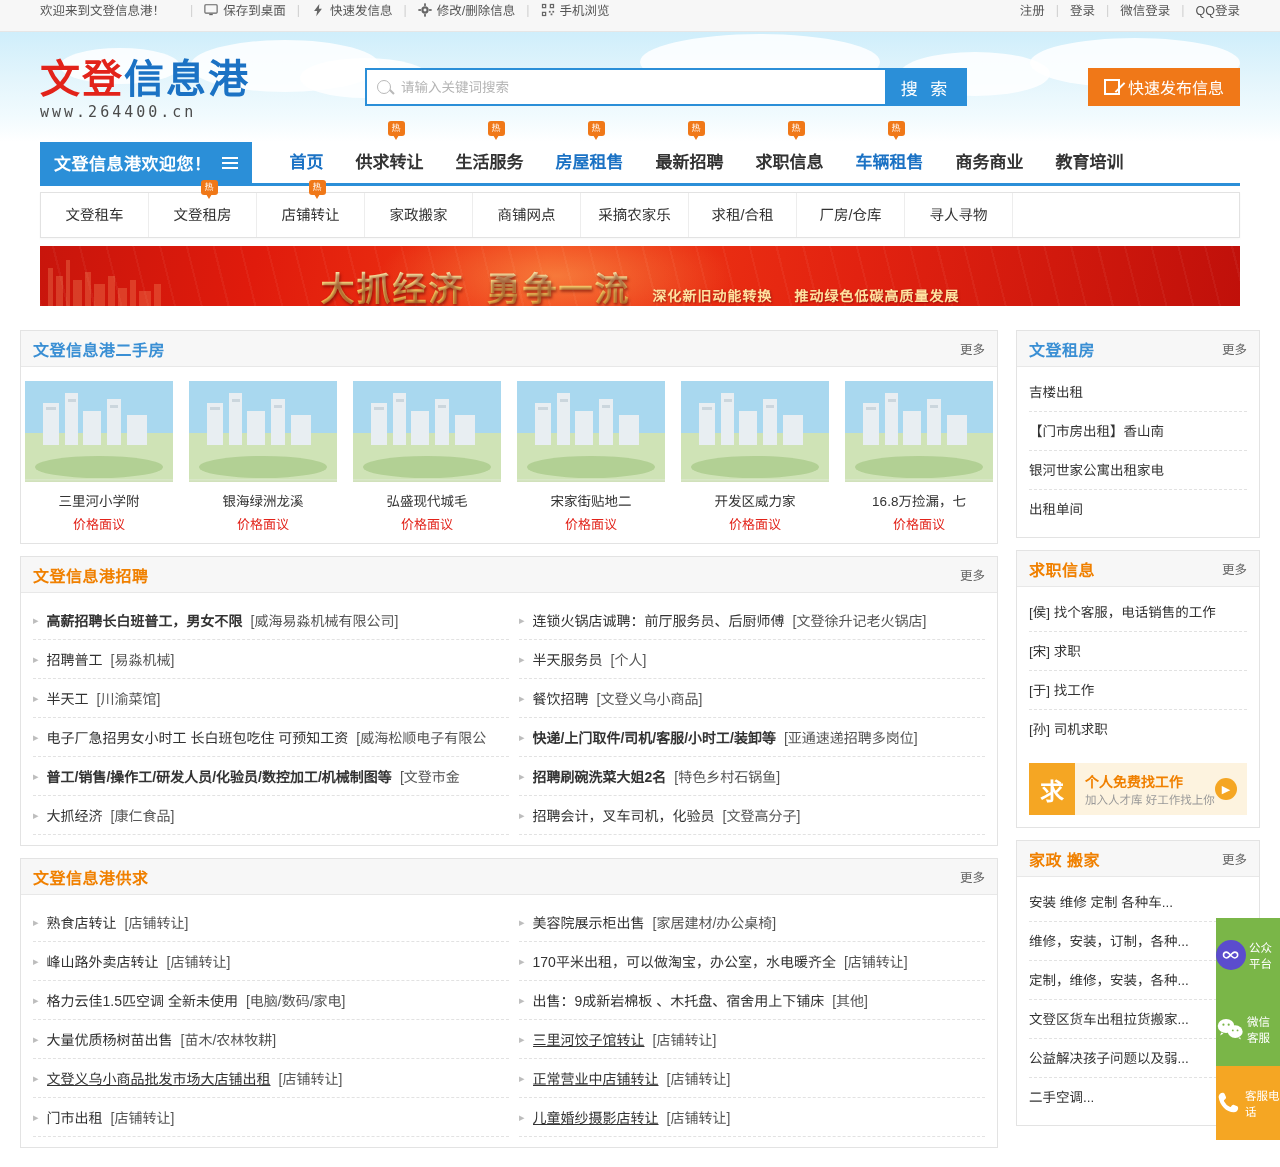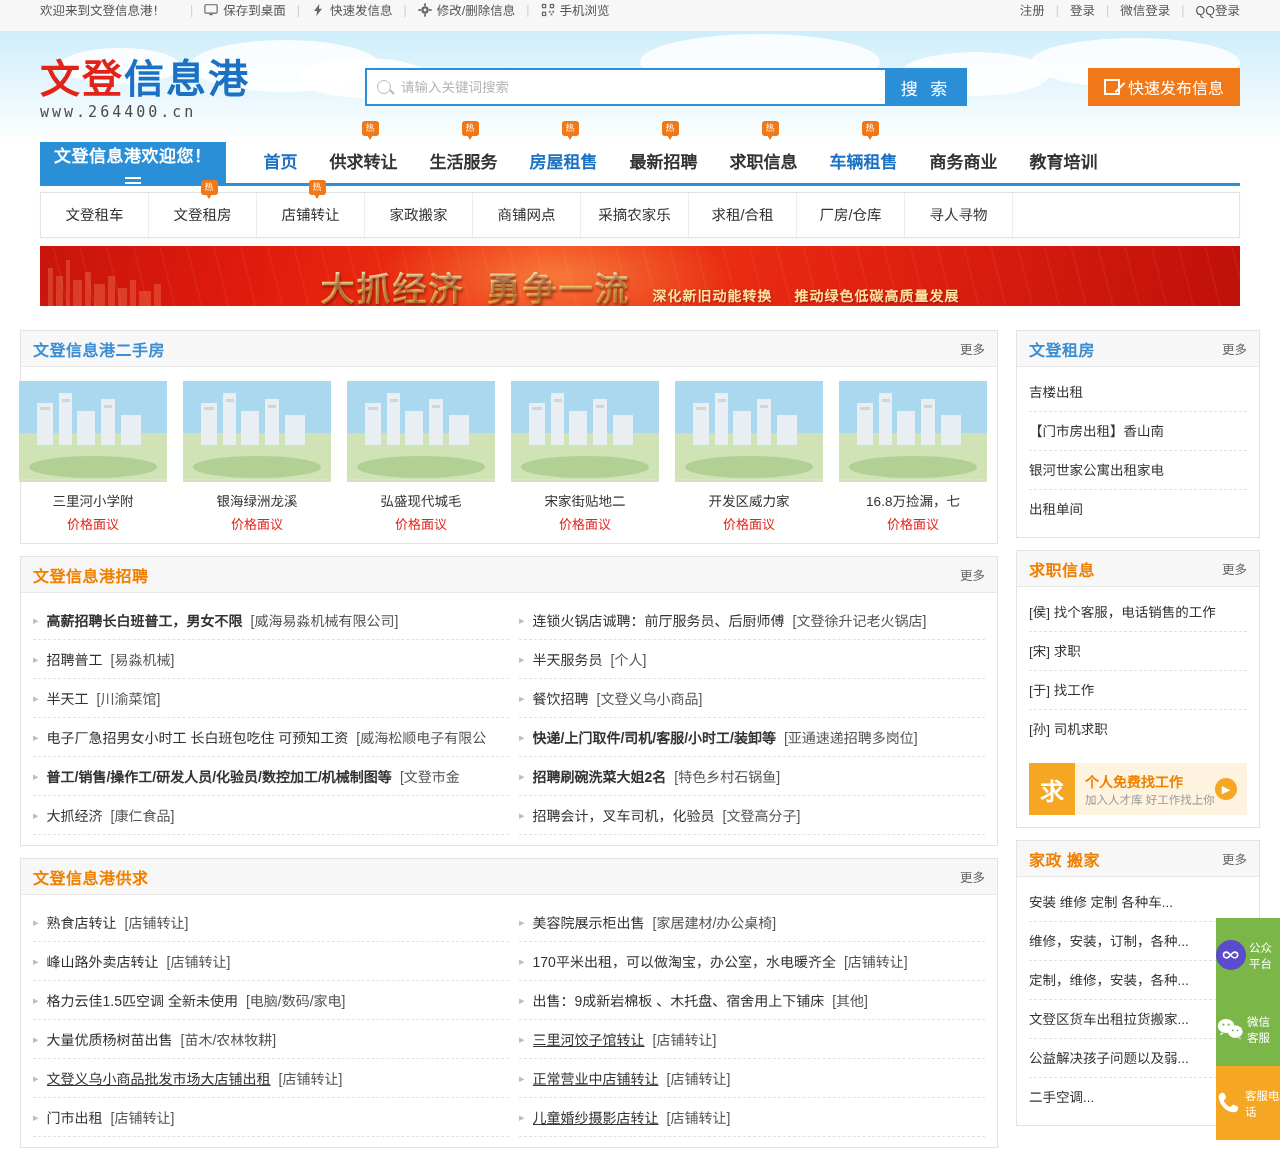--- a/index.html
+++ b/index.html
@@ -65,21 +65,21 @@
     font-family:Liberation Sans, sans-serif;
   }
   .pen-ico{ width:16px;height:16px;border:2px solid #fff; position:relative; }
   .pen-ico::after{ content:""; position:absolute; width:2px; height:13px; background:#fff; transform:rotate(45deg); right:-3px; top:0px; }
 
   
   .navwrap{ width:100%; padding:0 40px; }
   .nav{ display:flex; align-items:stretch; height:44px; border-bottom:3px solid #2b8fd8; position:relative; }
   .nav-brand{
     background:#2b8fd8; color:#fff; display:flex; align-items:center; gap:10px;
-    padding:0 14px; font-size:17px; font-weight:bold; letter-spacing:.5px; cursor:pointer;flex-direction:column;
+    padding:0 14px; font-size:17px; font-weight:bold; letter-spacing:.5px; cursor:pointer;
   }
   .burger{ display:inline-flex; flex-direction:column; justify-content:center; gap:3px; }
   .burger span{ display:block; width:16px;height:2px;background:#fff; }
   .nav-items{ display:flex; align-items:center; padding-left:22px; }
   .nav-item{
     position:relative; padding:0 16px; font-size:17px; font-weight:bold; color:#333;
     cursor:pointer; text-decoration:none; line-height:44px; white-space:nowrap;
   }
   .nav-item.active{ color:#1b72c4; }
   .hot{
@@ -133,21 +133,21 @@
   .panel-head{
     height:36px; background:#f7f7f7; border-bottom:1px solid #e8e8e8;
     display:flex; align-items:center; padding:0 12px;
   }
   .panel-title{ font-size:16px; font-weight:bold; letter-spacing:.5px; }
   .t-blue{ color:#3a8fd4; }
   .t-orange{ color:#f08000; }
   .more{ margin-left:auto; font-size:12.5px; color:#666; text-decoration:none; cursor:pointer; }
 
   
-  .cards{ display:flex; padding:14px 10px 10px; gap:16px; justify-content:flex-end; }
+  .cards{ display:flex; padding:14px 10px 10px; gap:16px; justify-content:center; }
   .card{ width:148px; cursor:pointer; text-decoration:none; display:block; }
   .thumb{ width:148px; height:98px; overflow:hidden; position:relative;
     background:linear-gradient(180deg,#8fcdea 0%,#bfe4f4 45%,#e9f3e3 55%,#cfe0b8 100%); }
   .card-title{ display:block; text-align:center; font-size:13.5px; color:#333; margin-top:8px; white-space:nowrap; overflow:hidden; text-overflow:ellipsis; }
   .card-price{ display:block; text-align:center; font-size:13px; color:#e2231a; margin-top:4px; }
 
   
   .list2{ display:flex; padding:8px 12px 10px; }
   .list2 .colm{ width:50%; }
   .list2 .colm.right{ padding-left:10px; }

